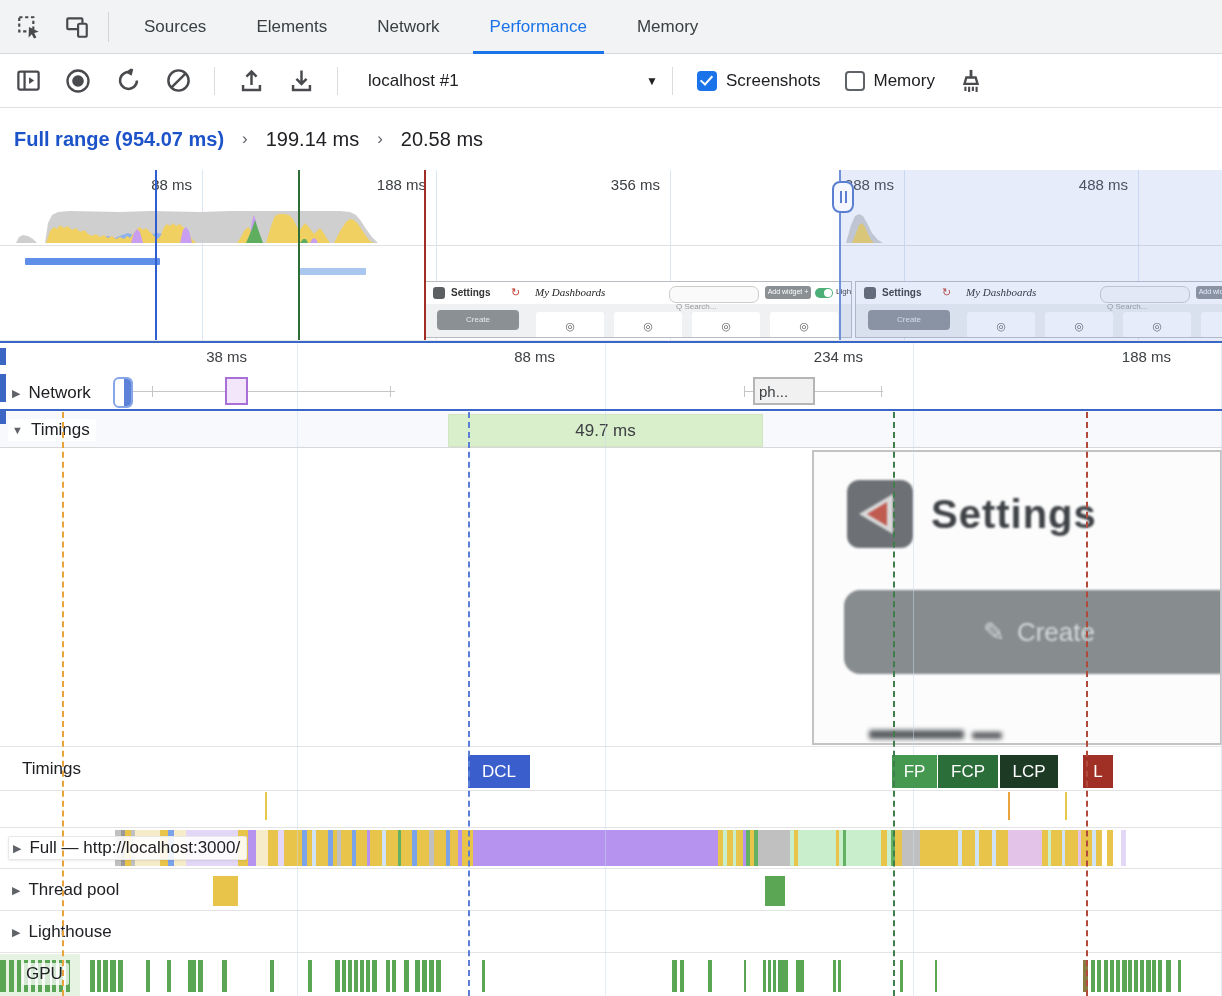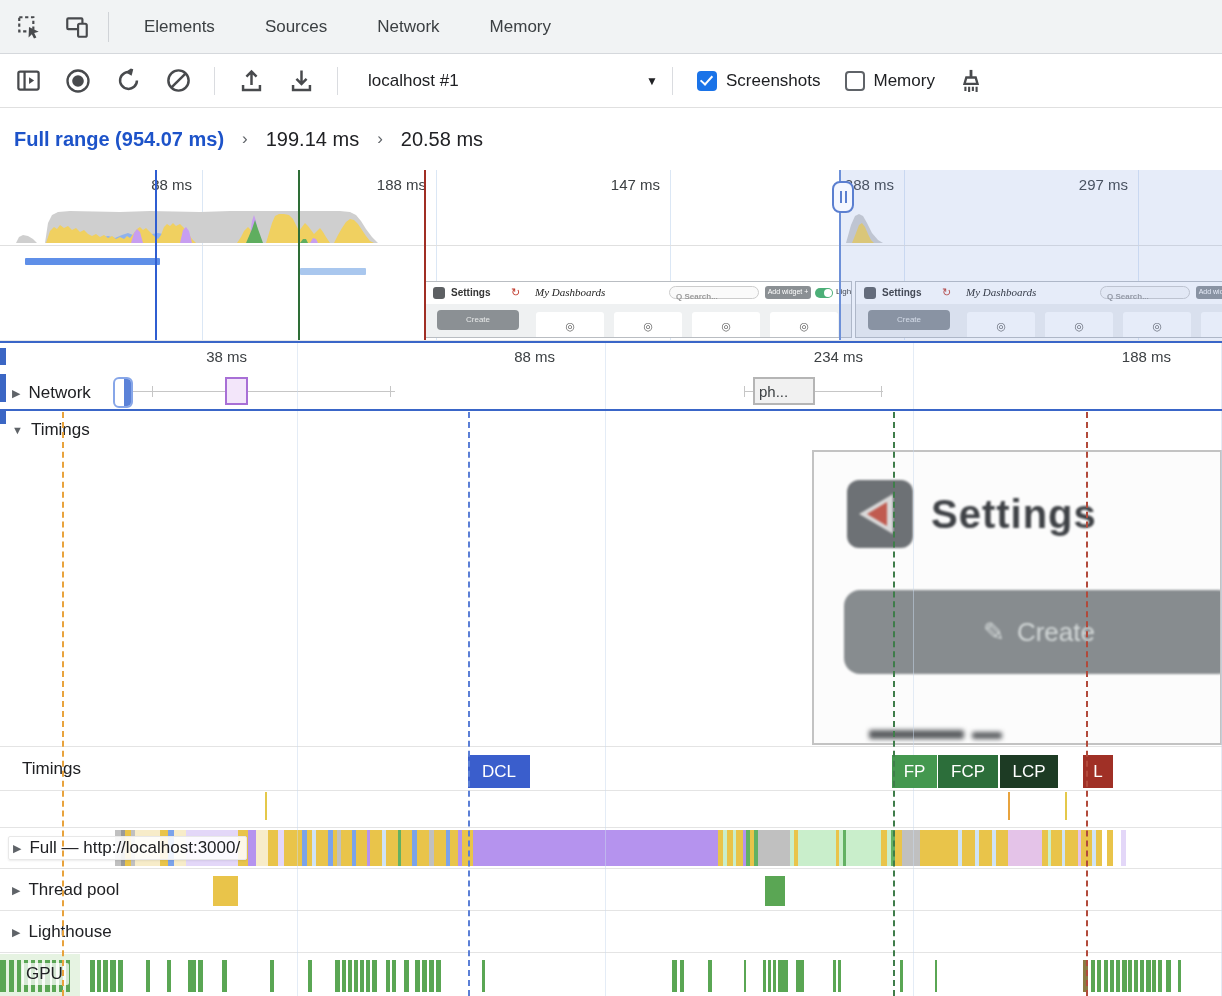--- a/index.html
+++ b/index.html
@@ -63,21 +63,21 @@
   #pv-create{position:absolute;left:30px;top:138px;width:390px;height:84px;background:#878c8f;border-radius:16px;color:#d3d8d8;font-size:26px;display:flex;align-items:center;justify-content:center;gap:12px;}
   .pv-smudge{position:absolute;background:#5a5d60;border-radius:2px;filter:blur(2px);}
 
   
   .mini{position:absolute;inset:0;background:#eff1f2;filter:blur(.4px);}
   .mini .hdr{position:absolute;left:0;top:0;right:0;height:22px;background:#fff;}
   .mini .logo{position:absolute;left:8px;top:5px;width:12px;height:12px;background:#5d6063;border-radius:3px;}
   .mini .ttl{position:absolute;left:26px;top:5px;font-size:10px;font-weight:bold;color:#333;}
   .mini .rfr{position:absolute;left:86px;top:4px;font-size:11px;color:#c0392b;}
   .mini .pg{position:absolute;left:110px;top:4px;font-size:11px;font-style:italic;font-family:"Liberation Serif",serif;color:#222;}
-  .mini .srch{position:absolute;left:244px;top:4px;width:90px;height:13px;border:1px solid #ccc;border-radius:7px;background:#fafafa;font-size:8px;color:#999;padding:5px 0 0 6px;font-weight:bold;}
+  .mini .srch{position:absolute;left:244px;top:4px;width:90px;height:13px;border:1px solid #ccc;border-radius:7px;background:#fafafa;font-size:8px;color:#999;padding:15px 0 0 6px;}
   .mini .addw{position:absolute;left:340px;top:4px;width:46px;height:13px;background:#8b9094;border-radius:3px;color:#fff;font-size:7px;text-align:center;padding-top:2px;}
   .mini .tgl{position:absolute;left:390px;top:6px;width:18px;height:10px;background:#4caf78;border-radius:5px;}
   .mini .tgl::after{content:"";position:absolute;right:1px;top:1px;width:8px;height:8px;background:#fff;border-radius:50%;}
   .mini .thm{position:absolute;left:411px;top:5px;font-size:8px;color:#333;}
   .mini .crt{position:absolute;left:12px;top:28px;width:82px;height:20px;background:#8b9094;border-radius:4px;color:#e8eaea;font-size:8px;text-align:center;padding-top:5px;}
   .mini .card{position:absolute;top:30px;width:68px;height:27px;background:#fff;border-radius:3px;text-align:center;color:#555;font-size:11px;padding-top:8px;}
 
   svg.icon{display:block;}
 </style>
 </head>
@@ -93,23 +93,24 @@
         </svg>
     </div>
     <div class="tb-icon" style="margin-left:22px;">
       <svg class="icon" width="26" height="26" viewBox="0 0 24 24">
           <rect x="3" y="4" width="14" height="10" rx="1" fill="none" stroke="#484a4d" stroke-width="2"></rect>
           <rect x="13" y="9" width="8" height="12" rx="1.5" fill="#f1f3f4" stroke="#484a4d" stroke-width="2"></rect>
         </svg>
     </div>
     <div class="tb-sep"></div>
     <div id="tabs-container" style="display:flex;height:54px;">
+        <div class="tab">Sources</div>
         <div class="tab">Elements</div>
-        <div class="tab">Sources</div>
         <div class="tab">Network</div>
+        <div class="tab active">Performance</div>
         <div class="tab">Memory</div>
       </div>
   </div>
 
   <div id="toolbar" class="abs">
     <div class="tool-icon" style="margin-left:14px;">
       <svg class="icon" width="27" height="27" viewBox="0 0 24 24">
           <rect x="3" y="4" width="18" height="16" rx="1.5" fill="none" stroke="#484a4d" stroke-width="2"></rect>
           <line x1="8.5" y1="4" x2="8.5" y2="20" stroke="#484a4d" stroke-width="2"></line>
           <path d="M12.5 9 l4.5 3 -4.5 3 z" fill="#484a4d"></path>
@@ -173,25 +174,25 @@
     <span class="bc-item">20.58 ms</span>
   </div>
 
   <div id="overview" class="abs">
     <div id="ov-gridlayer" class="abs" style="inset:0;">
         <div style="position: absolute; left: 202px; top: 0px; bottom: 0px; width: 1px; background: rgb(219, 231, 245);"></div>
         <div style="position: absolute; top: 6px; right: 1030px; font: 15px &quot;Liberation Sans&quot;, sans-serif; color: rgb(60, 64, 67); white-space: nowrap;">88 ms</div>
         <div style="position: absolute; left: 436px; top: 0px; bottom: 0px; width: 1px; background: rgb(219, 231, 245);"></div>
         <div style="position: absolute; top: 6px; right: 796px; font: 15px &quot;Liberation Sans&quot;, sans-serif; color: rgb(60, 64, 67); white-space: nowrap;">188 ms</div>
         <div style="position: absolute; left: 670px; top: 0px; bottom: 0px; width: 1px; background: rgb(219, 231, 245);"></div>
-        <div style="position: absolute; top: 6px; right: 562px; font: 15px &quot;Liberation Sans&quot;, sans-serif; color: rgb(60, 64, 67); white-space: nowrap;">147 ms</div>
+        <div style="position: absolute; top: 6px; right: 562px; font: 15px &quot;Liberation Sans&quot;, sans-serif; color: rgb(60, 64, 67); white-space: nowrap;">356 ms</div>
         <div style="position: absolute; left: 904px; top: 0px; bottom: 0px; width: 1px; background: rgb(219, 231, 245);"></div>
         <div style="position: absolute; top: 6px; right: 328px; font: 15px &quot;Liberation Sans&quot;, sans-serif; color: rgb(60, 64, 67); white-space: nowrap;">388 ms</div>
         <div style="position: absolute; left: 1138px; top: 0px; bottom: 0px; width: 1px; background: rgb(219, 231, 245);"></div>
-        <div style="position: absolute; top: 6px; right: 94px; font: 15px &quot;Liberation Sans&quot;, sans-serif; color: rgb(60, 64, 67); white-space: nowrap;">297 ms</div>
+        <div style="position: absolute; top: 6px; right: 94px; font: 15px &quot;Liberation Sans&quot;, sans-serif; color: rgb(60, 64, 67); white-space: nowrap;">488 ms</div>
       </div>
     <svg id="cpu-svg" class="abs" width="1222" height="42" viewBox="0 0 1222 42">
         <polygon points="16,40 19,34 23,32 28,33 33,36 37,40 37,40 16,40" fill="#cfcfcf"></polygon>
         <polygon points="45,40 48,20 52,12 58,9 70,8 120,9 150,8 200,9 230,8 340,8 350,9 356,12 361,18 366,26 372,34 378,40 378,40 45,40" fill="#cfcfcf"></polygon>
         <polygon points="846,40 851,22 855,13 859,11 863,13 867,20 872,30 878,37 883,40 883,40 846,40" fill="#cfcfcf"></polygon>
         <polygon points="78,40 85,35 92,33 100,35 108,33 115,35 122,32 128,30 133,32 138,36 145,34 152,31 158,30 163,31 168,34 172,38 176,40 176,40 78,40" fill="#8fb2ec"></polygon>
         <polygon points="46,40 50,28 54,24 57,26 60,22 64,25 68,23 72,27 76,25 80,29 84,27 88,31 92,33 96,31 100,34 104,32 108,35 112,33 116,36 120,34 124,36 127,33 130,35 134,30 137,26 140,24 143,27 146,25 150,29 154,33 158,36 161,32 164,24 167,21 170,23 173,20 176,23 180,21 184,25 188,30 192,36 196,40 196,40 46,40" fill="#f0d060"></polygon>
         <polygon points="237,40 241,34 244,28 248,24 251,27 255,31 259,36 262,40 262,40 237,40" fill="#f0d060"></polygon>
         <polygon points="266,40 269,30 272,20 275,13 279,11 284,11 289,12 293,16 296,22 299,28 302,24 305,20 308,23 311,27 314,31 317,28 320,25 323,29 326,34 330,40 330,40 266,40" fill="#f0d060"></polygon>
         <polygon points="334,40 338,32 342,25 346,19 350,16 354,17 358,21 362,27 366,33 370,38 374,40 374,40 334,40" fill="#f0d060"></polygon>
@@ -286,20 +287,25 @@
       <span>Network</span>
     </div>
     <div class="abs" style="left:113px;top:34px;width:20px;height:31px;border:2px solid #87a6e8;border-radius:6px;background:#fff;z-index:5;">
       <div style="position:absolute;right:0;top:0;bottom:0;width:7px;background:#5b82d8;border-radius:0 4px 4px 0;"></div>
     </div>
     <div class="abs" style="left:0;top:5px;width:6px;height:17px;background:#3b66c4;z-index:5;"></div>
     <div class="abs" style="left:0;top:31px;width:6px;height:28px;background:#3b66c4;z-index:5;"></div>
     <div class="abs" style="left:0;top:68px;width:6px;height:13px;background:#3b66c4;z-index:5;"></div>
     <div class="blue-split abs" style="top:66px;z-index:5;"></div>
 
+    <div id="frames-row" class="abs">
+      <div id="frame-bar" style="left: 448px; width: 315px;">
+        <span>49.7 ms</span>
+      </div>
+    </div>
     <div class="row-label abs" style="left:8px;top:76px;">
       <span class="tri">▼</span>
       <span>Timings</span>
     </div>
 
     <div id="preview" class="abs">
       <div id="pv-inner">
         <div id="pv-logo">
             <div class="t1"></div>
             <div class="t2"></div>

